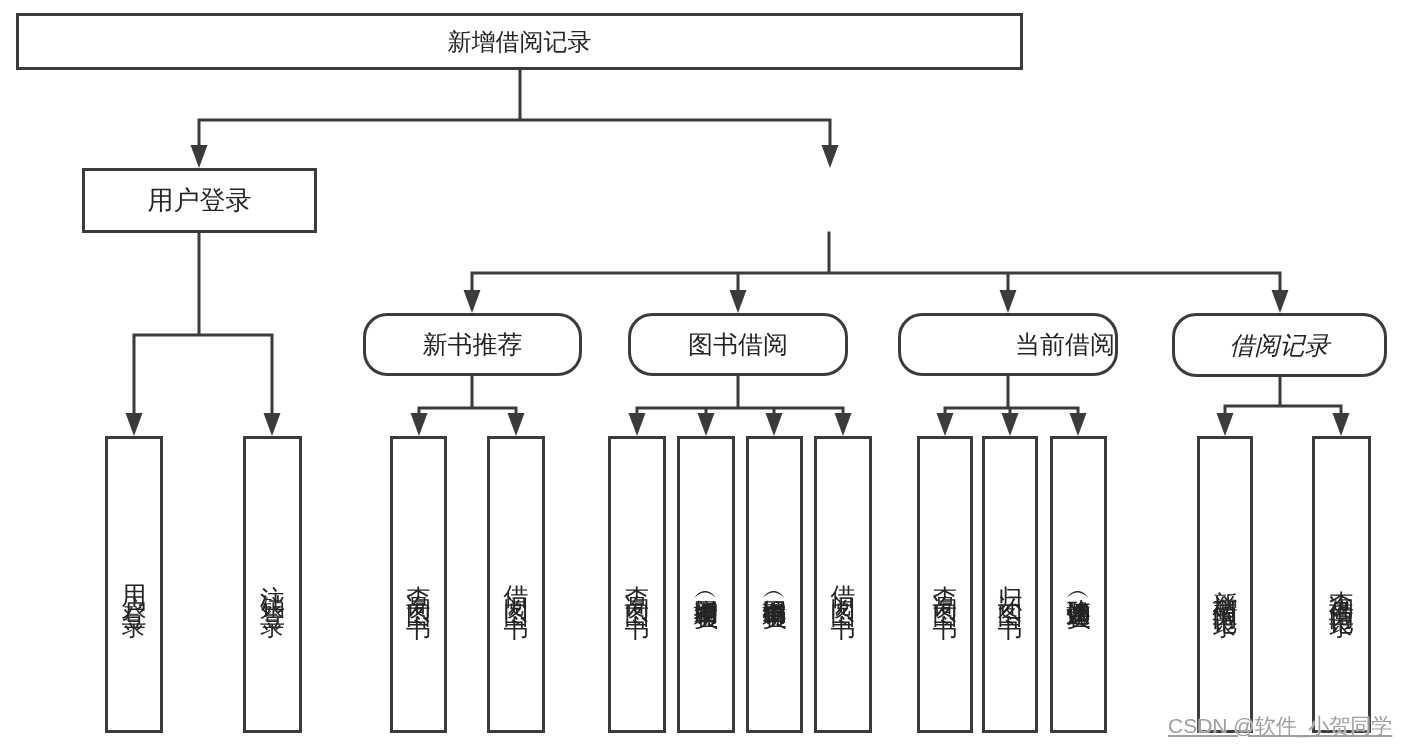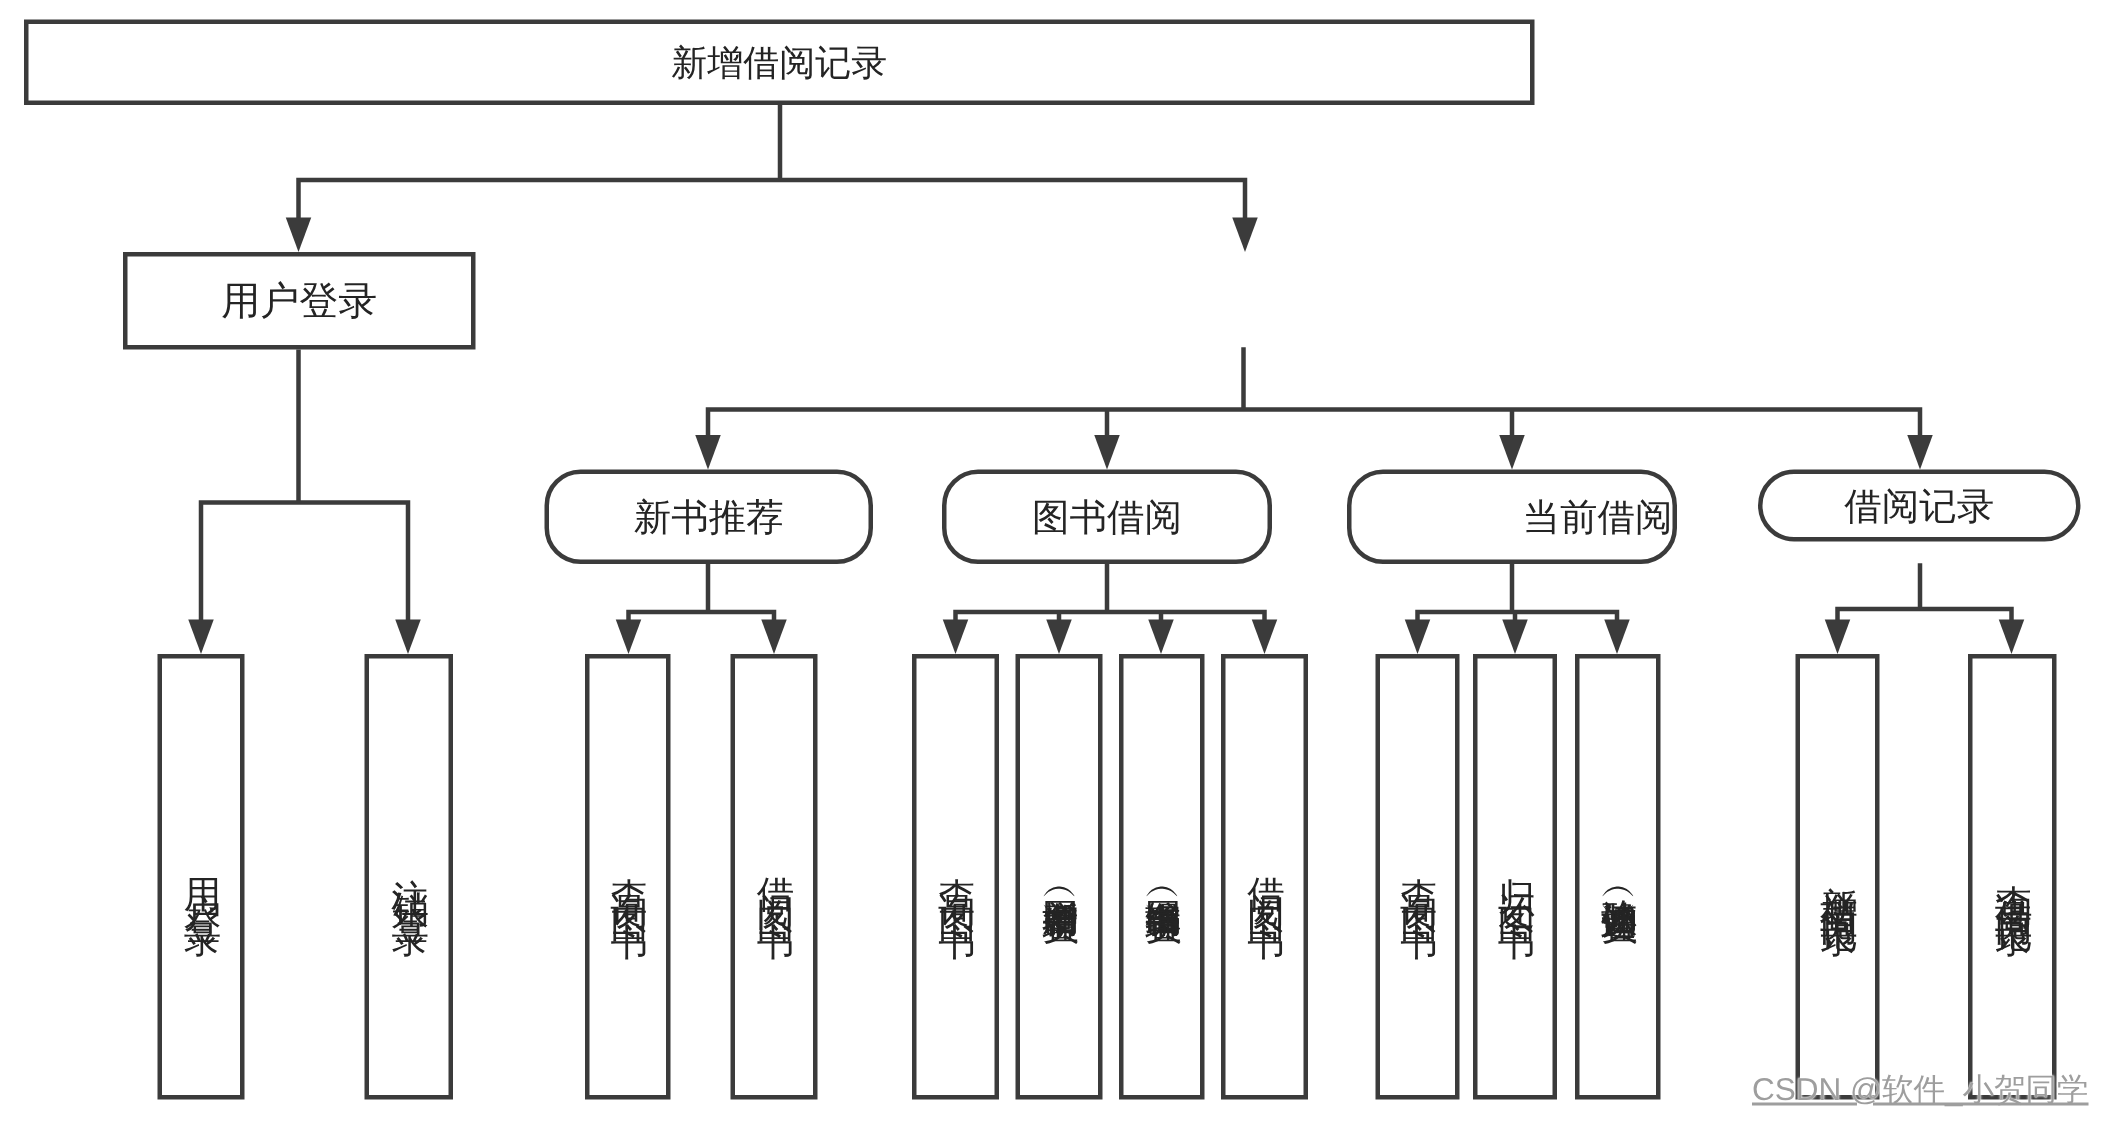--- a/index.html
+++ b/index.html
@@ -86,21 +86,21 @@
 
   <div class="node fs-l3" style="left:363px;top:313px;width:219px;height:63px;">
     <span class="label">新书推荐</span>
   </div>
   <div class="node fs-l3" style="left:628px;top:313px;width:220px;height:63px;">
     <span class="label">图书借阅</span>
   </div>
   <div class="node fs-l3" style="left:898px;top:313px;width:220px;height:63px;justify-content:flex-end;">
     <span class="label">当前借阅</span>
   </div>
-  <div class="node fs-l3" style="left:1172px;top:313px;width:215px;height:48px;">
+  <div class="node fs-l3" style="left:1172px;top:313px;width:215px;height:64px;font-style:italic;">
     <span class="label">借阅记录</span>
   </div>
 
   <div class="node" style="left:105px;top:436px;width:58px;height:297px;">
     <span class="label v-label v4">用户登录</span>
   </div>
   <div class="node" style="left:243px;top:436px;width:59px;height:297px;">
     <span class="label v-label v4">注销登录</span>
   </div>
 

